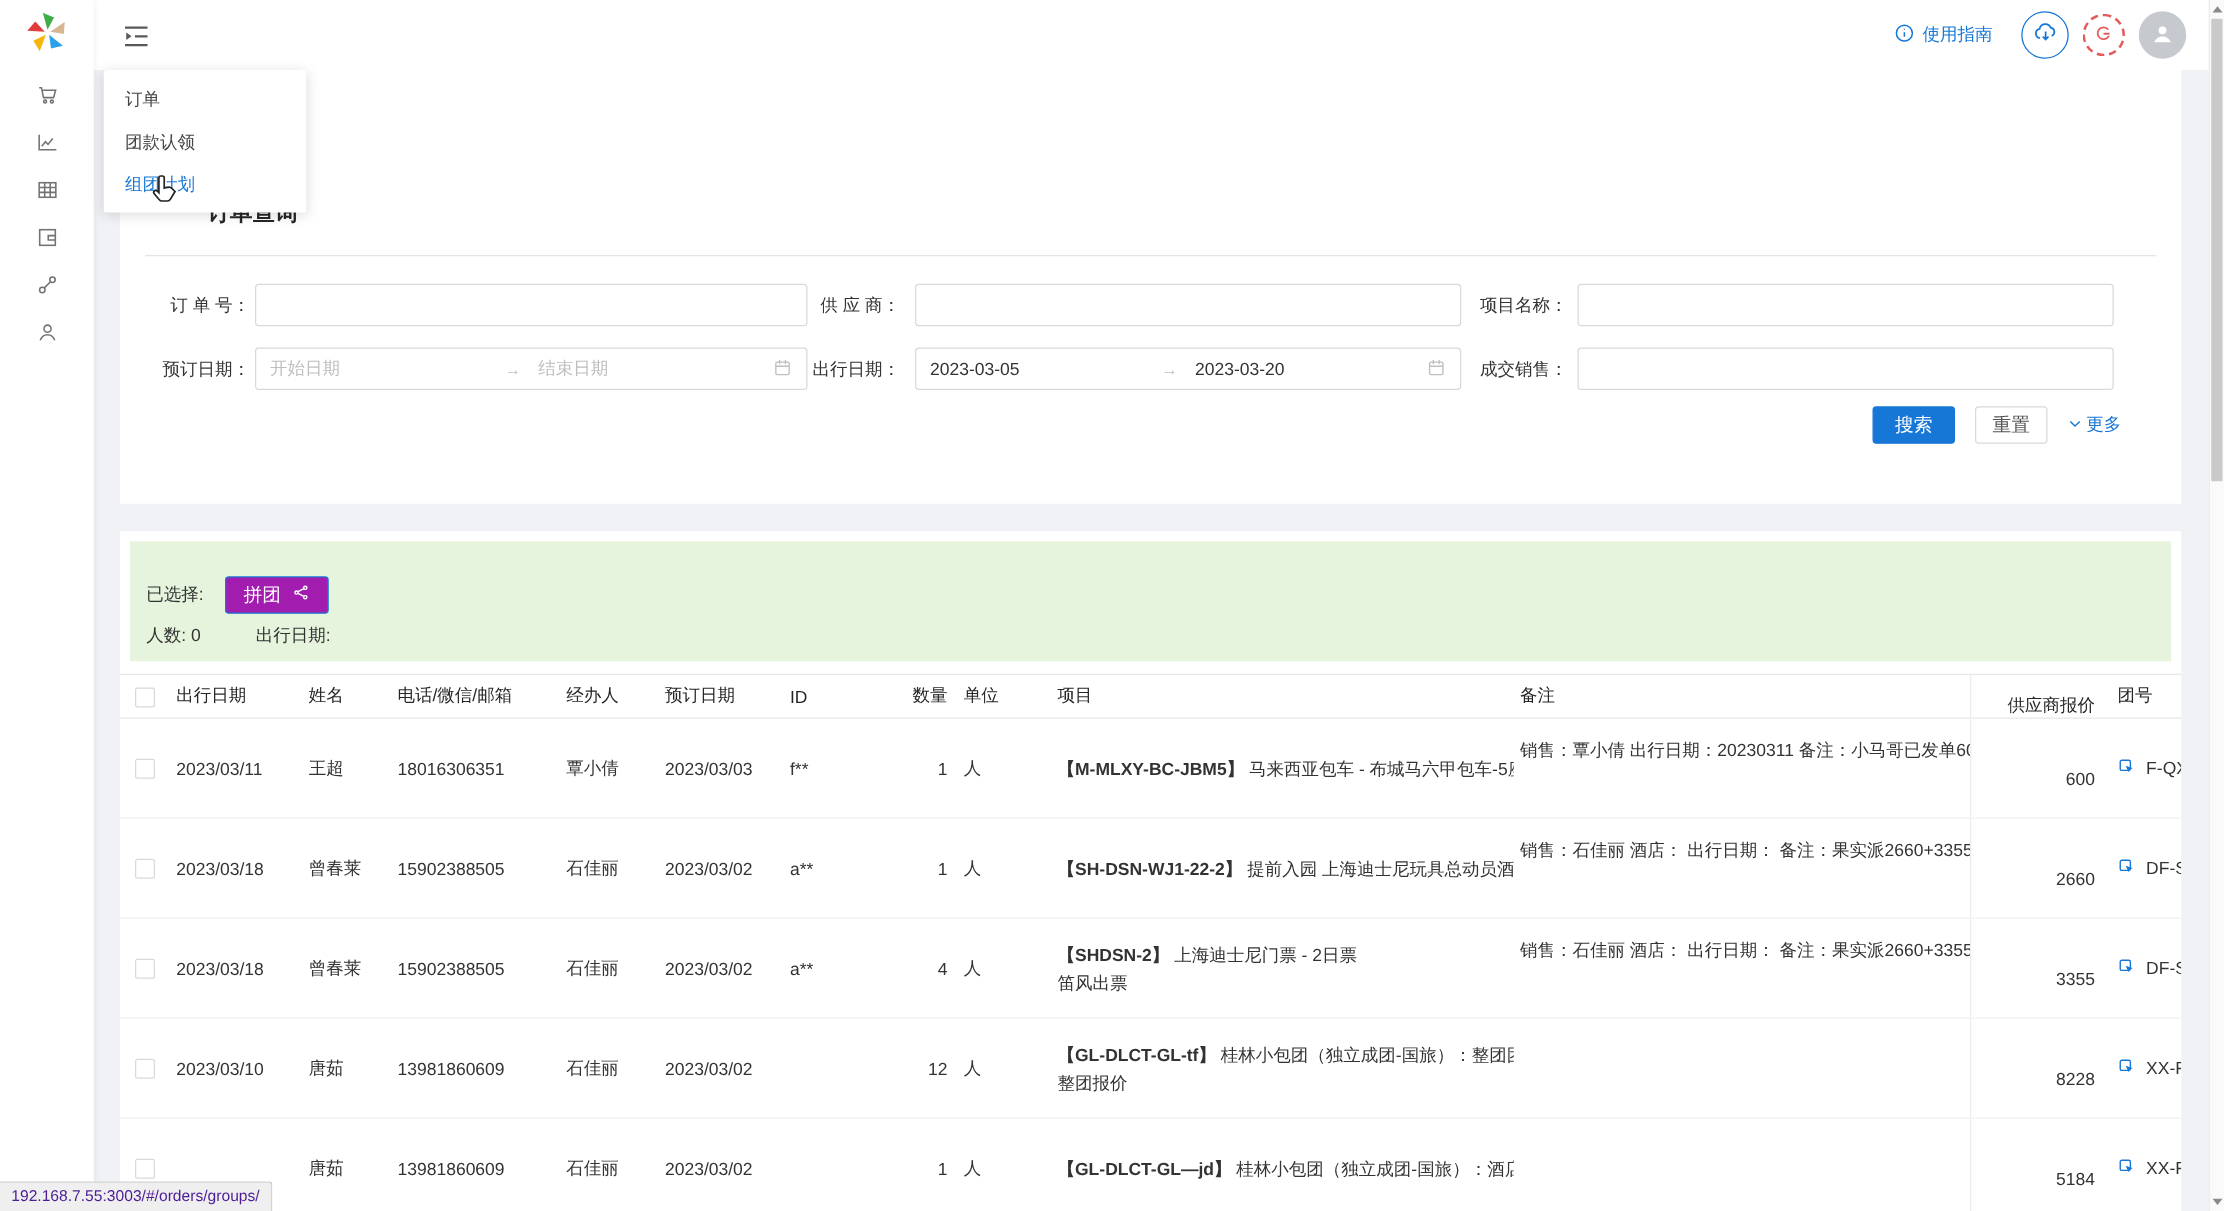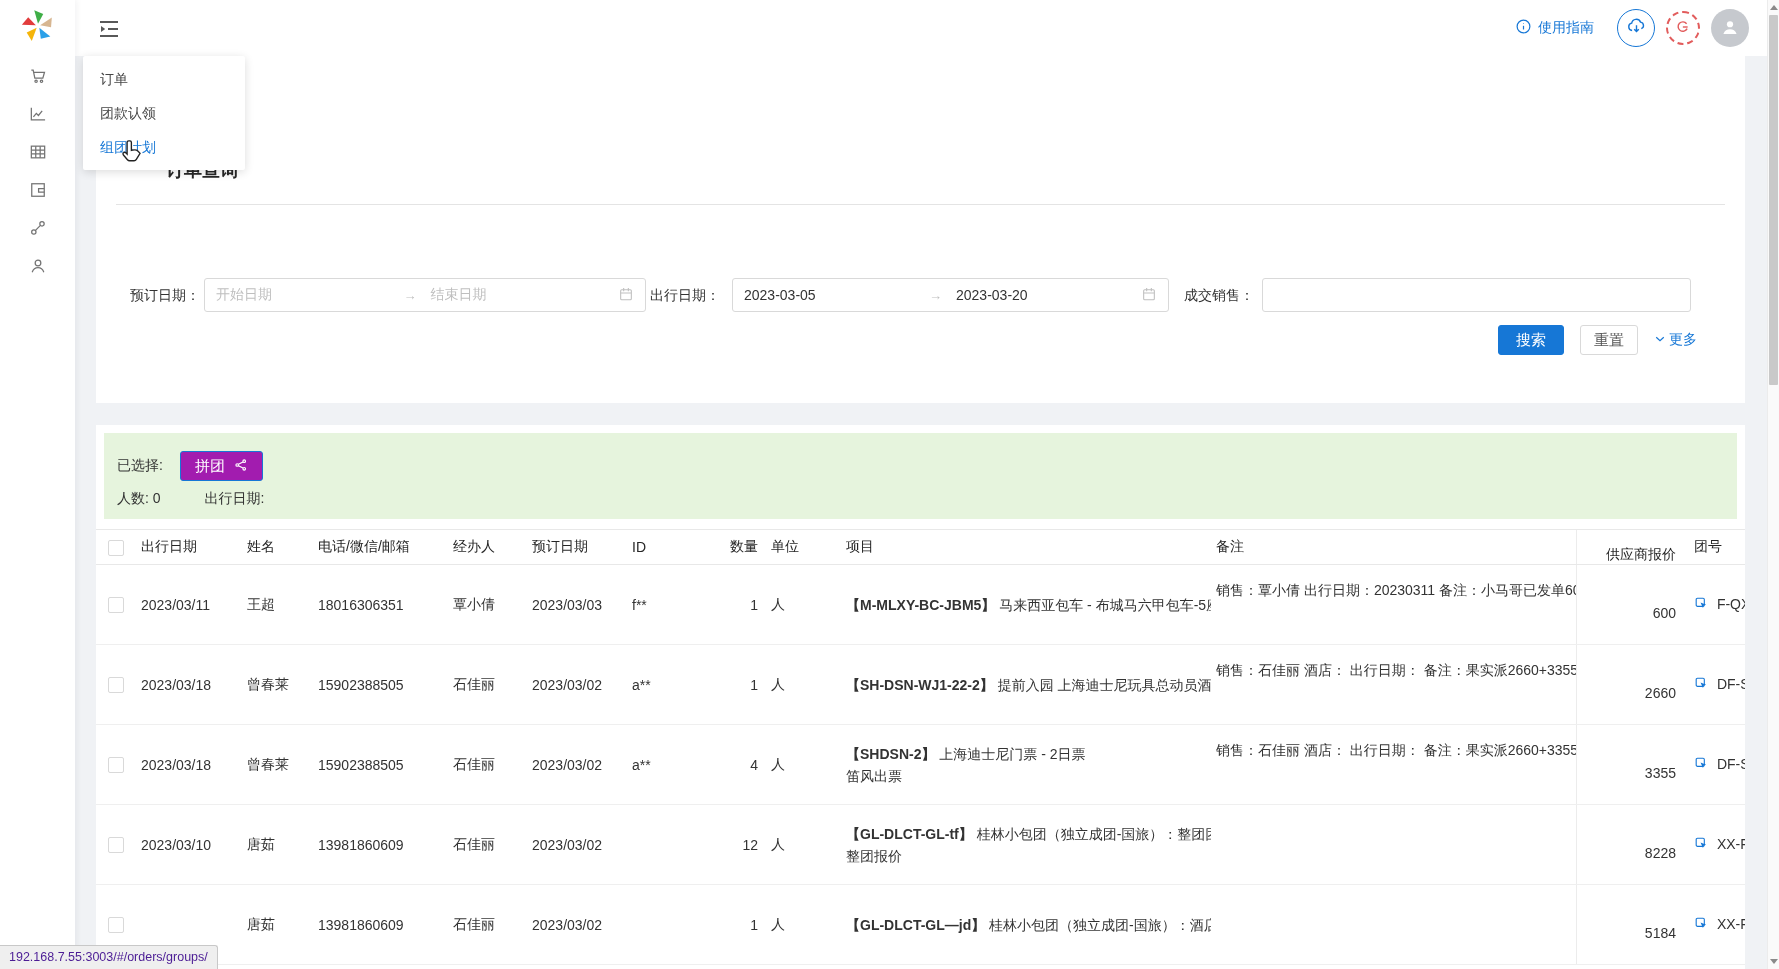--- a/index.html
+++ b/index.html
@@ -59,21 +59,21 @@
   .btn-default { padding:0 13px; background:#fff; color:#555; border:1px solid #d9d9d9; }
   .more-link { color:#1677d6; display:inline-flex; align-items:center; gap:3px; cursor:pointer; }
   
   .table-card { position:absolute; left:96px; top:425px; width:1649px; height:544px; background:#fff; overflow:hidden; }
   .tabs { display:flex; height:45px; }
   .tab { width:83px; height:45px; line-height:43px; text-align:center; font-size:14px; color:#333;
     border:1px solid #e8e8e8; background:#fff; cursor:pointer; }
   .tab + .tab { border-left:none; }
   .tab.active { color:#1677d6; font-weight:700; border-bottom-color:#fff; }
   .tabs-filler { flex:1; border-bottom:1px solid #e8e8e8; }
-  .sel-bar { margin:8px 8px 0; background:#e6f4dd; padding:18px 13px 11px; }
+  .sel-bar { margin:8px 8px 0; background:#e6f4dd; padding:28px 13px 11px; }
   .sel-line1 { display:flex; align-items:center; gap:17px; height:30px; }
   .btn-group { padding:0 14px; background:#a21caf; color:#fff; gap:9px; }
   .sel-line2 { display:flex; margin-top:9px; font-size:14px; color:#333; }
   .sel-depart { margin-left:44px; }
   
   .table-wrap { margin-top:10px; }
   table { width:1649px; border-collapse:collapse; table-layout:fixed; font-size:14px; color:#333; }
   th { height:34px; font-weight:500; color:#262626; text-align:left; padding:0 0 0 5px;
     border-top:1px solid #e8e8e8; border-bottom:1px solid #e8e8e8; white-space:nowrap; overflow:hidden; }
   td { height:80px; border-bottom:1px solid #efefef; padding:0 0 0 5px; overflow:hidden; white-space:nowrap; vertical-align:middle; }
@@ -228,20 +228,28 @@
 <div class="mouse-cursor">
   <svg viewBox="0 0 24 24" width="27" height="27">
     <path d="M10.5 2.5c.8 0 1.4.6 1.4 1.4v7.2l1-.25c3-.8 3.6-.4 4.7.7l2 2-3.3 5.4c-.5.9-1 1.3-2 1.3h-4c-.8 0-1.4-.3-1.9-.9l-3.6-4.2c-.5-.6-.5-1.5.1-2 .5-.5 1.4-.5 2 0l1.2 1.2V3.9c0-.8.6-1.4 1.4-1.4z" fill="#ffffff" stroke="#222222" stroke-width="1.2"></path>
   </svg>
 </div>
 
 <div class="query-card">
   <div class="q-title">订单查询</div>
   <div class="q-divider"></div>
 
+  <div class="f-row f-row1">
+    <span class="fl fl1">订 单 号：</span>
+    <span class="fi fi1"><input class="txt" type="text" style=""></span>
+    <span class="fl fl2">供 应 商：</span>
+    <span class="fi fi2"><input class="txt" type="text" style=""></span>
+    <span class="fl fl3">项目名称：</span>
+    <span class="fi fi3"><input class="txt" type="text" style=""></span>
+  </div>
 
   <div class="f-row f-row2">
     <span class="fl fl1">预订日期：</span>
     <span class="fi fi1">
       <div class="range">
         <span class="seg ph">开始日期</span>
         <span class="arrow">→</span>
         <span class="seg seg2 ph">结束日期</span>
         <span>
           <svg viewBox="0 0 24 24" width="16" height="16" fill="none" stroke="#bfbfbf" stroke-width="1.6">

